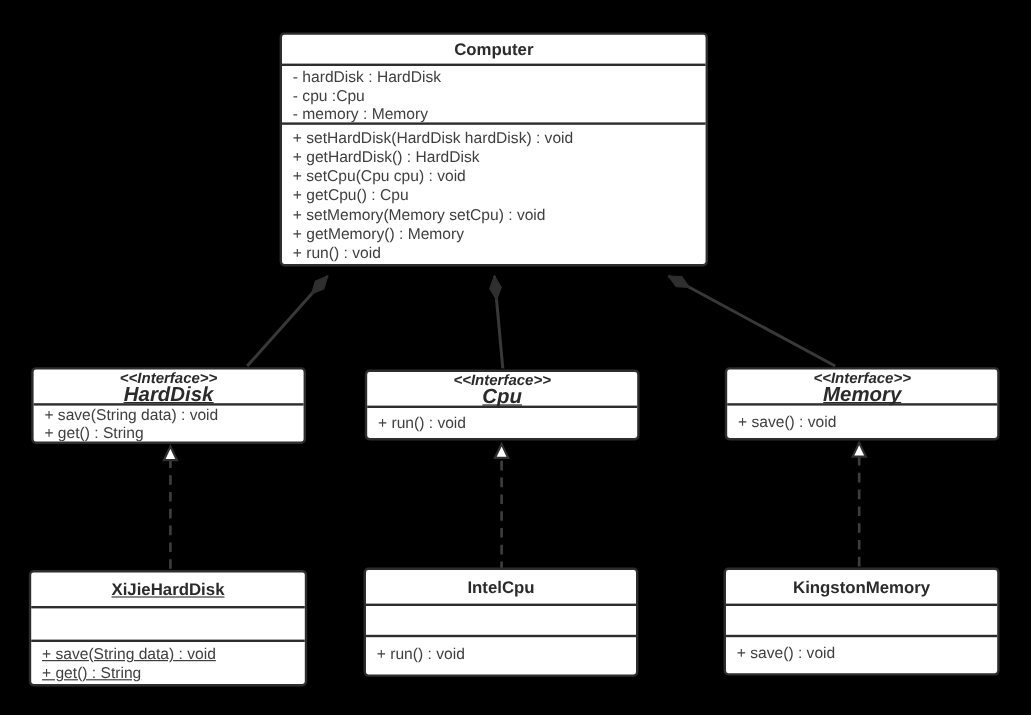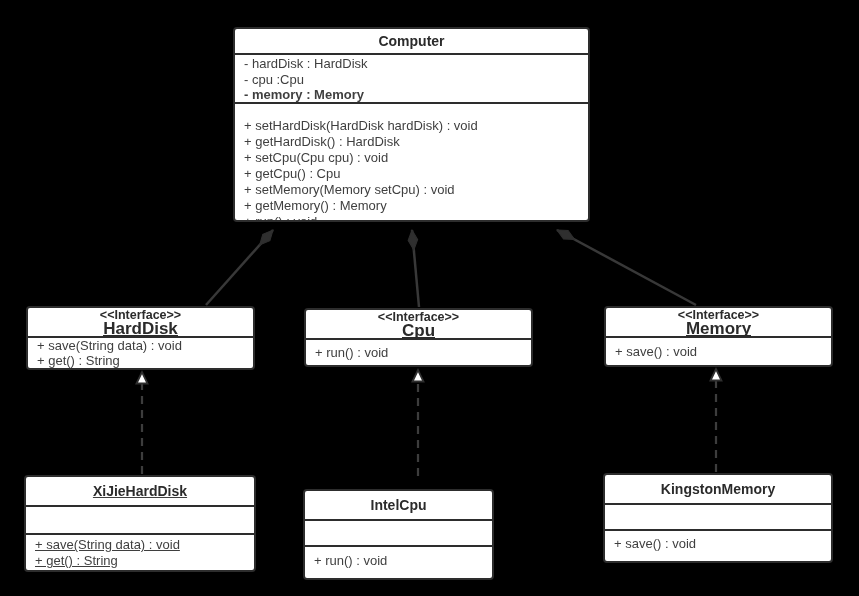--- a/index.html
+++ b/index.html
@@ -61,38 +61,37 @@
     line-height: 16px;
     padding-left: 9px;
     white-space: nowrap;
   }
   .row-15 { line-height: 15px; }
   .u-row {
     line-height: 14px;
     width: max-content;
     border-bottom: 2px solid #737373;
     padding-right: 2px;
-    font-weight: bold;
   }
   
   #box-computer   { left: 233px; top: 27px;  width: 357px; height: 195px; }
   #box-computer .title-comp { height: 24px; }
   #box-computer .attrs      { height: 49px; padding-top: 1px; }
-  #box-computer .methods    { height: 118px; padding-top: 14px; }
+  #box-computer .methods    { height: 118px; padding-top: 3px; }
 
   #box-harddisk   { left: 26px;  top: 306px; width: 229px; height: 64px; }
   #box-cpu        { left: 304px; top: 308px; width: 229px; height: 59px; }
   #box-memory     { left: 604px; top: 306px; width: 229px; height: 61px; }
-  .iface-header   { height: 28px; }
+  .iface-header   { height: 28px; font-style: italic; }
   #box-harddisk .methods { height: 32px; }
   #box-cpu .methods      { height: 25px; padding-top: 5px; }
   #box-memory .methods   { height: 27px; padding-top: 6px; }
 
   #box-xijie      { left: 24px;  top: 475px; width: 232px; height: 97px; text-decoration: underline; }
-  #box-intelcpu   { left: 303px; top: 489px; width: 191px; height: 91px; }
+  #box-intelcpu   { left: 303px; top: 473px; width: 229px; height: 91px; }
   #box-kingston   { left: 603px; top: 473px; width: 230px; height: 90px; }
   .impl-title     { height: 28px; }
   .empty-comp     { height: 28px; }
   #box-intelcpu .empty-comp, #box-kingston .empty-comp { height: 26px; }
   #box-xijie .methods    { height: 37px; padding-top: 2px; }
   #box-intelcpu .methods { height: 33px; padding-top: 6px; }
   #box-kingston .methods { height: 32px; padding-top: 5px; }
 </style>
 </head>
 <body>

